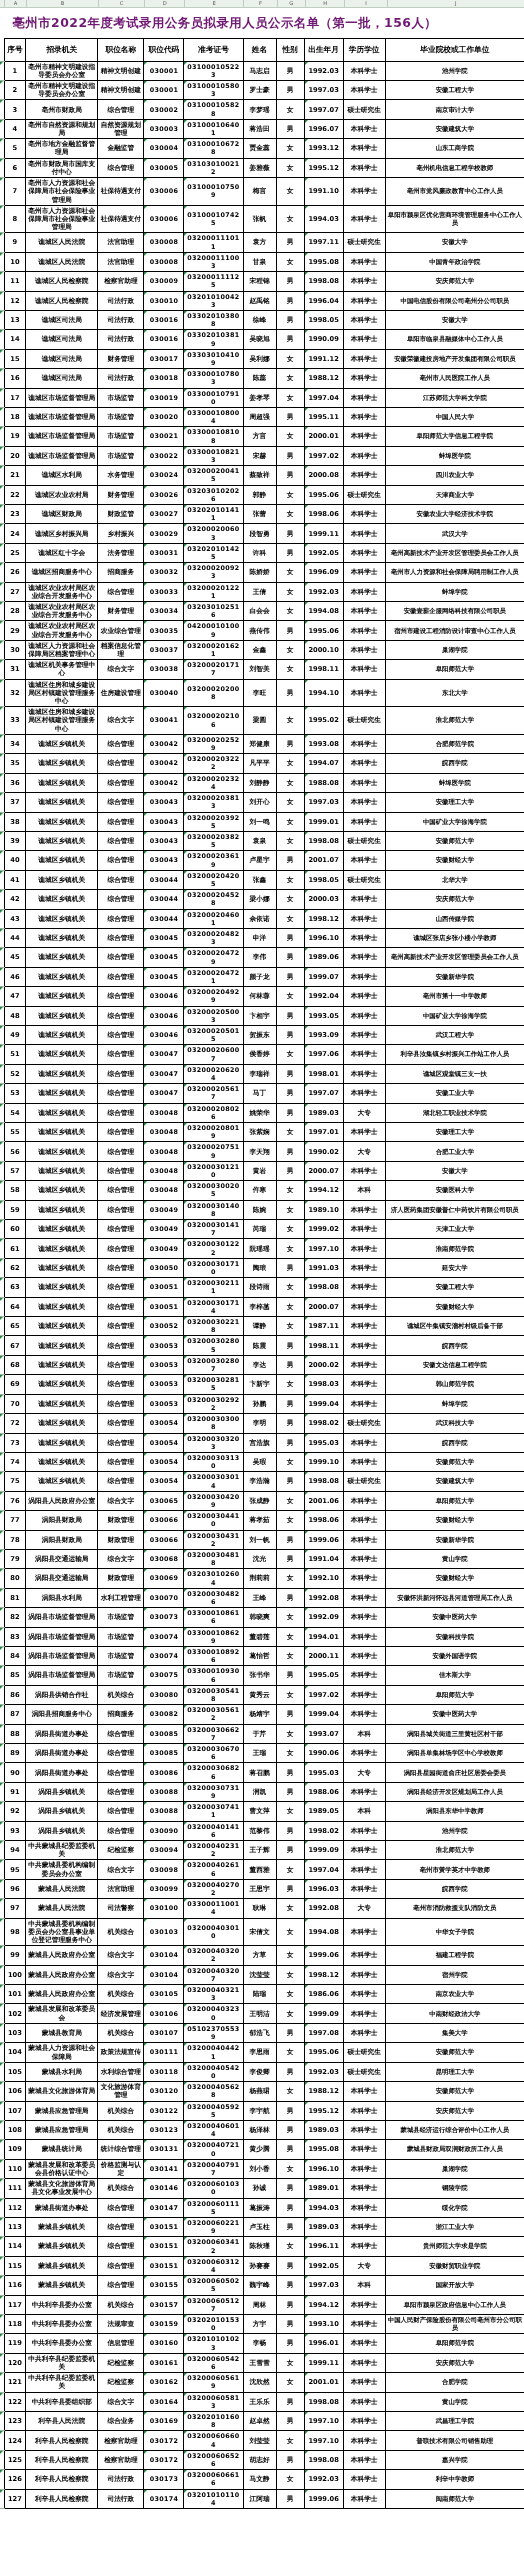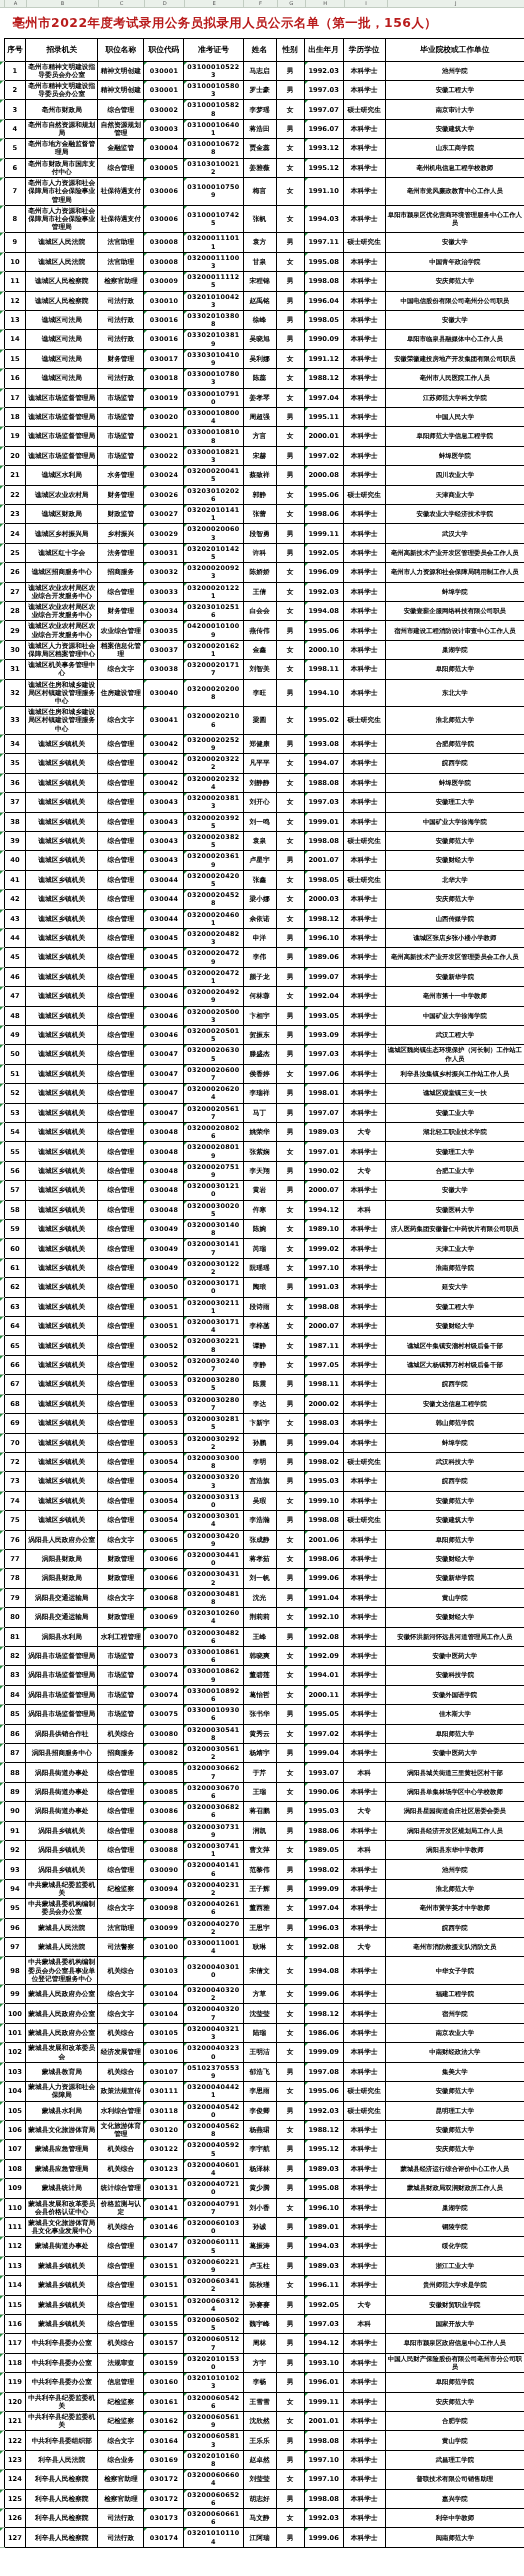--- a/index.html
+++ b/index.html
@@ -3,21 +3,21 @@
 <meta charset="utf-8">
 <style>
   html,body{margin:0;padding:0;background:#fff;}
   body{width:525px;font-family:"DejaVu Sans","Liberation Sans",sans-serif;position:relative;}
   
   .col-strip{display:flex;height:6.7px;background:#eaf0ea;border-bottom:0.5px solid #c2cdc2;font-size:5.2px;color:#555;}
   .col-strip .cl{border-right:0.5px solid #c2cdc2;text-align:center;line-height:6.7px;overflow:hidden;font-weight:normal;}
   .gutter-strip{width:4.1px;border-right:0.5px solid #c2cdc2;}
   
   .title-row{background:#fff;padding:7.2px 0 6.2px 12.4px;}
-  .title-row h1{margin:0;font-size:12.4px;font-weight:bold;color:#b91c1c;letter-spacing:0.5px;font-family:"DejaVu Sans","Liberation Sans",sans-serif;}
+  .title-row h1{margin:0;font-size:12.4px;font-weight:bold;color:#701a75;letter-spacing:0.5px;font-family:"DejaVu Sans","Liberation Sans",sans-serif;}
   
   table{border-collapse:collapse;table-layout:fixed;width:525px;}
   col.w-gut{width:4.1px;}  col.w-seq{width:21.6px;}  col.w-agency{width:72px;}
   col.w-pos{width:46px;} col.w-code{width:40px;} col.w-ticket{width:59px;}
   col.w-name{width:33px;}col.w-gender{width:28px;}col.w-birth{width:39px;}
   col.w-degree{width:42px;}col.w-school{width:139px;}
   th,td{border:1px solid #000;text-align:center;vertical-align:middle;color:#000;
         font-weight:bold;font-size:6.7px;line-height:8.2px;padding:1px 1px;
         overflow:hidden;word-break:break-all;position:relative;background:#fff;}
   thead th{font-size:7.7px;height:19.6px;}
@@ -712,33 +712,20 @@
         <td class="c-code tri">030046</td>
         <td class="c-ticket tri">032000205015</td>
         <td class="c-name">贺振东</td>
         <td class="c-gender">男</td>
         <td class="c-birth tri">1993.09</td>
         <td class="c-degree">本科学士</td>
         <td class="c-school">武汉工程大学</td>
       </tr>
       <tr>
         <td class="gutter tri"></td>
-        <td class="c-seq">50</td>
-        <td class="c-agency">谯城区乡镇机关</td>
-        <td class="c-position">综合管理</td>
-        <td class="c-code tri">030047</td>
-        <td class="c-ticket tri">032000206305</td>
-        <td class="c-name">滕盛杰</td>
-        <td class="c-gender">男</td>
-        <td class="c-birth tri">1997.03</td>
-        <td class="c-degree">本科学士</td>
-        <td class="c-school">谯城区魏岗镇生态环境保护（河长制）工作站工作人员</td>
-      </tr>
-      <tr>
-        <td class="gutter tri"></td>
         <td class="c-seq">51</td>
         <td class="c-agency">谯城区乡镇机关</td>
         <td class="c-position">综合管理</td>
         <td class="c-code tri">030047</td>
         <td class="c-ticket tri">032000206007</td>
         <td class="c-name">侯香婷</td>
         <td class="c-gender">女</td>
         <td class="c-birth tri">1997.06</td>
         <td class="c-degree">本科学士</td>
         <td class="c-school">利辛县汝集镇乡村振兴工作站工作人员</td>
@@ -917,33 +904,20 @@
         <td class="c-seq">65</td>
         <td class="c-agency">谯城区乡镇机关</td>
         <td class="c-position">综合管理</td>
         <td class="c-code tri">030052</td>
         <td class="c-ticket tri">032000302218</td>
         <td class="c-name">谭静</td>
         <td class="c-gender">女</td>
         <td class="c-birth tri">1987.11</td>
         <td class="c-degree">本科学士</td>
         <td class="c-school">谯城区牛集镇安溜村村级后备干部</td>
-      </tr>
-      <tr>
-        <td class="gutter tri"></td>
-        <td class="c-seq">66</td>
-        <td class="c-agency">谯城区乡镇机关</td>
-        <td class="c-position">综合管理</td>
-        <td class="c-code tri">030052</td>
-        <td class="c-ticket tri">032000302407</td>
-        <td class="c-name">李静</td>
-        <td class="c-gender">女</td>
-        <td class="c-birth tri">1997.05</td>
-        <td class="c-degree">本科学士</td>
-        <td class="c-school">谯城区大杨镇郭万村村级后备干部</td>
       </tr>
       <tr>
         <td class="gutter tri"></td>
         <td class="c-seq">67</td>
         <td class="c-agency">谯城区乡镇机关</td>
         <td class="c-position">综合管理</td>
         <td class="c-code tri">030053</td>
         <td class="c-ticket tri">032000302805</td>
         <td class="c-name">陈震</td>
         <td class="c-gender">男</td>

